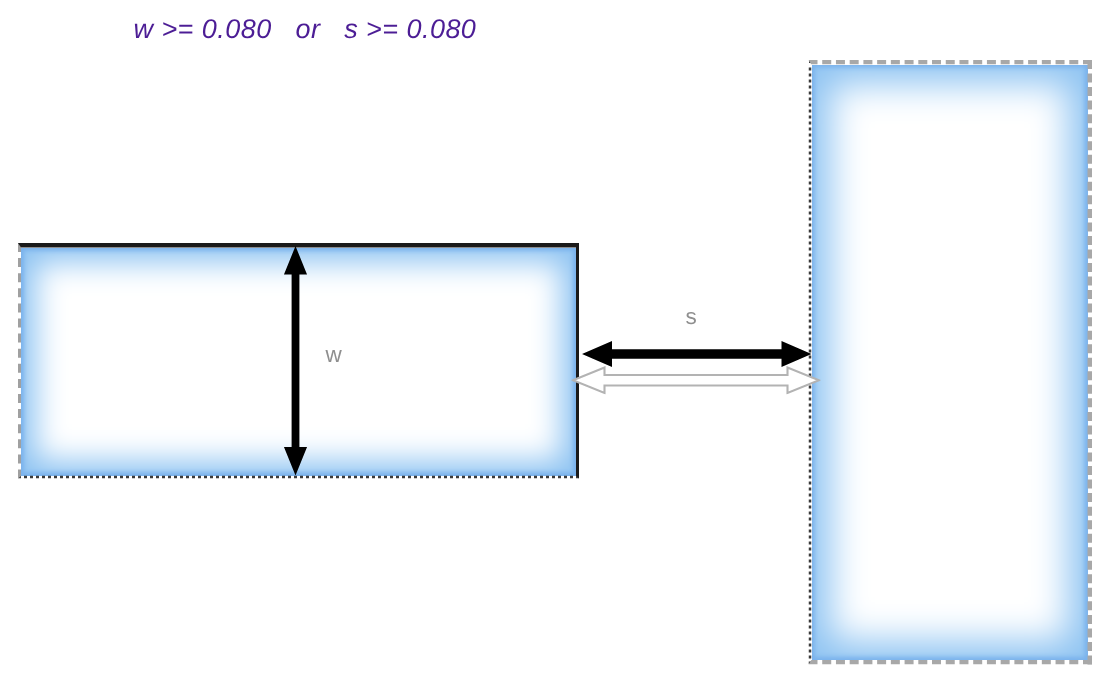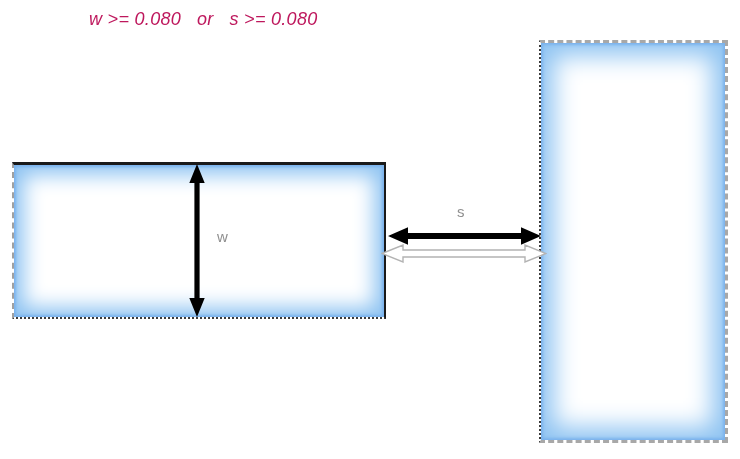--- a/index.html
+++ b/index.html
@@ -14,21 +14,21 @@
     height: 459px;
     background: #ffffff;
     overflow: hidden;
   }
   .constraint {
     position: absolute;
     left: 89px;
     top: 9px;
     font-size: 18px;
     font-style: italic;
-    color: #be185d;
+    color: #4c1d95;
     white-space: pre;
     letter-spacing: 0.3px;
     text-align: right;
   }
   .shape {
     position: absolute;
     box-sizing: border-box;
     background: #ffffff;
   }
   .shape-left {

